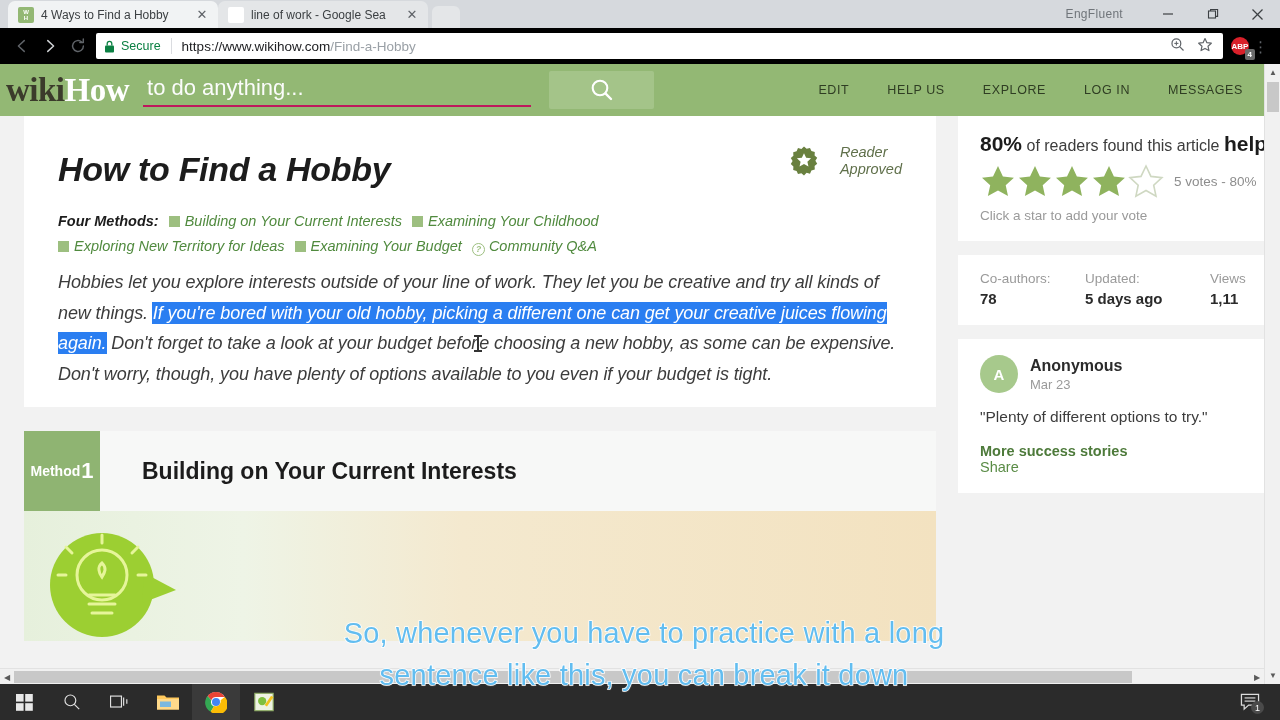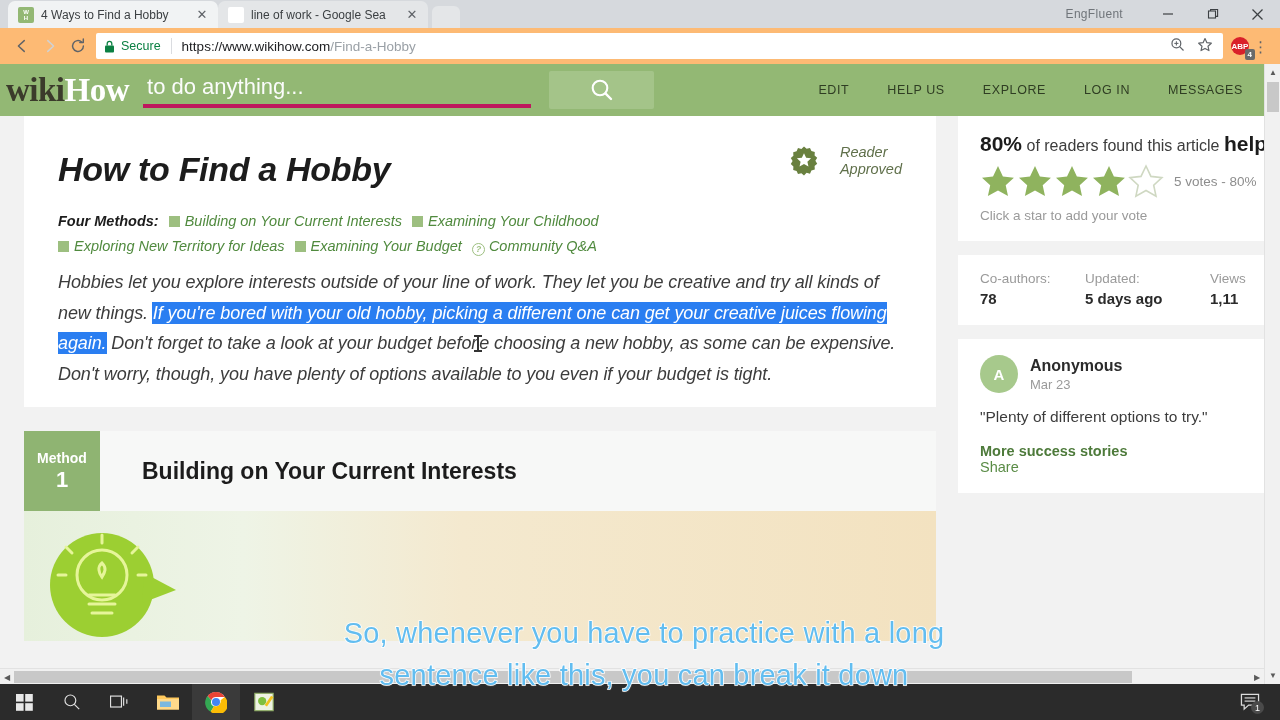--- a/index.html
+++ b/index.html
@@ -59,21 +59,21 @@
   }
   .winlabel { font-size: 12px; color: #70757a; padding-right: 22px; letter-spacing: .3px; }
   .wbtn {
     width: 45px; height: 28px;
     display: flex; align-items: center; justify-content: center;
     color: #3c4043;
   }
 
   
   .toolbar {
-    height: 36px; background: #fdba74;
+    height: 36px; background: #000000;
     display: flex; align-items: center; gap: 0; padding: 0 8px;
   }
   .navbtn {
     width: 28px; height: 28px; flex: none;
     display: flex; align-items: center; justify-content: center;
     color: #5f6368;
   }
   .navbtn.disabled { color: #bdc1c6; }
   .omnibox {
     flex: 1; height: 26px; margin: 0 6px 0 4px;
@@ -117,21 +117,21 @@
   .wh-logo {
     font-family: "Liberation Serif", serif;
     font-size: 33px; font-weight: bold; letter-spacing: -.5px;
     white-space: nowrap;
   }
   .wh-logo .wiki { color: #3b3b2b; }
   .wh-logo .how { color: #ffffff; }
   .wh-search-wrap { margin-left: 14px; width: 388px; position: relative; }
   .wh-search-input {
     width: 100%; background: transparent; border: none;
-    border-bottom: 4px solid #be185d;
+    border-bottom: 2px solid #be185d;
     color: #fbfcfb; font-size: 22px; padding: 2px 4px 4px 4px;
     font-family: "Liberation Sans", sans-serif;
     outline: none;
   }
   .wh-search-input::placeholder { color: #fbfcfb; opacity: 1; }
   .wh-search-btn {
     margin-left: 18px; width: 105px; height: 38px;
     background: #a4c489; border: none; border-radius: 2px;
     display: flex; align-items: center; justify-content: center;
     color: #fff;
@@ -193,21 +193,21 @@
     content: ""; position: absolute; left: -3px; width: 8px; height: 2px; background: #333;
   }
   .caret-ibeam::before { top: 0; }
   .caret-ibeam::after { bottom: 0; }
 
   
   .method-block { margin-top: 24px; display: flex; background: #f7f8f7; }
   .method-badge {
     width: 76px; height: 80px; flex: none;
     background: #8fb472; color: #fff;
-    display: flex; flex-direction: column; align-items: center; justify-content: center;
+    display: flex; flex-direction: row; align-items: center; justify-content: center;
     gap: 1px;
   }
   .method-badge .mb-word { font-size: 14px; font-weight: bold; }
   .method-badge .mb-num { font-size: 22px; font-weight: bold; }
   .method-head {
     flex: 1; display: flex; align-items: center;
     padding-left: 42px; font-size: 23px; font-weight: bold; color: #1c1c1c;
   }
   .method-image {
     height: 130px; background: linear-gradient(90deg,#e6f0dc 0%, #eef4e6 24%, #f4e9cf 48%, #f3e2c0 100%);

